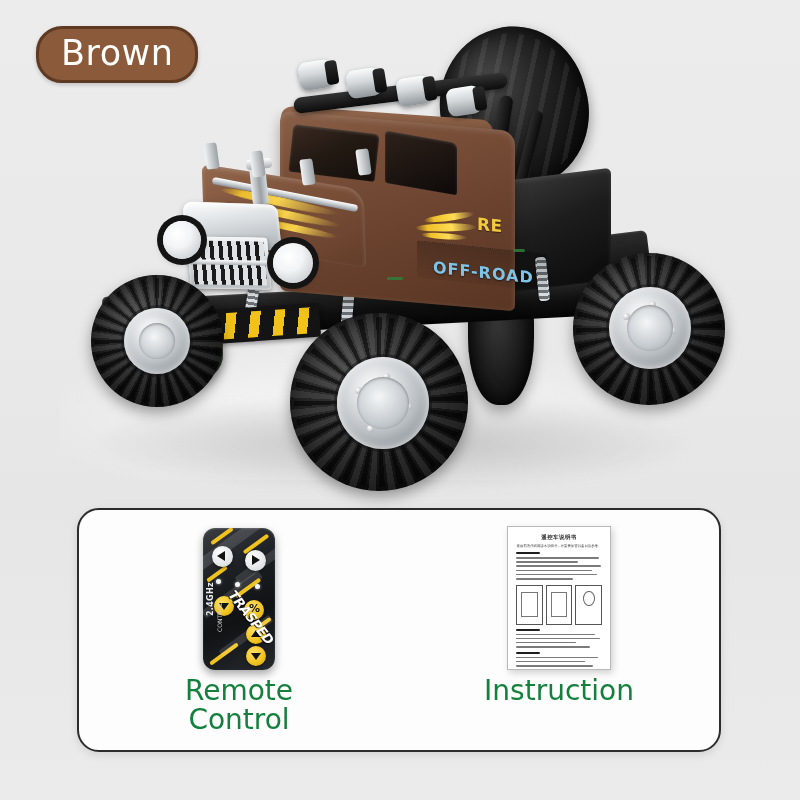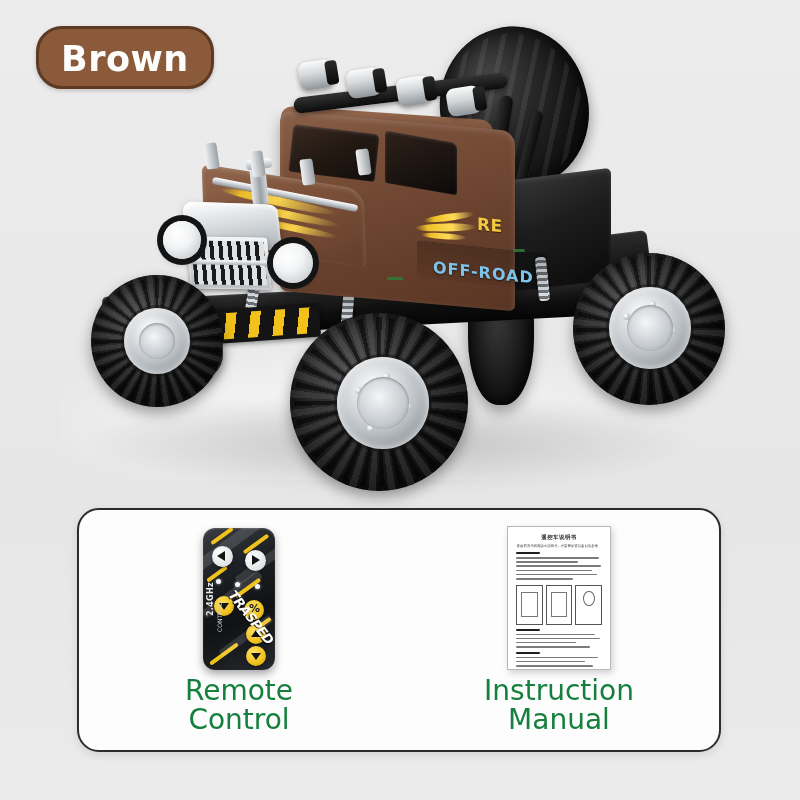--- a/index.html
+++ b/index.html
@@ -8,26 +8,26 @@
     font-family:"DejaVu Sans", sans-serif;
     background:#eaeaea;
     position:relative;
   }
   #stage{position:absolute;inset:0;width:800px;height:800px;
     background:linear-gradient(180deg,#ececec 0%,#e9e9e9 40%,#e6e6e6 62%,#ebebeb 100%);}
 
   
   .badge{
     position:absolute;left:36px;top:26px;
-    padding:13px 22px 9px 22px;
+    padding:7px 22px 9px 22px;
     background:#8a5a3b;
     border:3px solid #5e3a22;
     border-radius:26px;
     color:#fdfdfb;
-    font-size:35px;font-weight:bold;line-height:1;
+    font-size:35px;font-weight:normal;line-height:1;
     letter-spacing:.5px;
     font-family:"DejaVu Sans", sans-serif;
     box-shadow:0 2px 4px rgba(0,0,0,.18);
   }
 
   
   #hero{position:absolute;left:0;top:0;width:800px;height:500px;}
   .shadow-pool{
     position:absolute;left:95px;top:395px;width:590px;height:95px;
     background:radial-gradient(ellipse at 50% 50%,rgba(120,120,120,.42) 0%,rgba(140,140,140,.20) 45%,rgba(160,160,160,0) 72%);
@@ -514,18 +514,17 @@
           <div class="man-line" style="width:70%"></div>
           <div class="man-line" style="width:86%"></div>
           <div class="man-head"></div>
           <div class="man-line" style="width:95%"></div>
           <div class="man-line" style="width:80%"></div>
           <div class="man-line" style="width:90%"></div>
         </div>
       </div>
       <div class="acc-label">
         <div>Instruction</div>
-        <div>Manual</div>
       </div>
     </div>
 
   </div>
 </div>
 
 </body></html>

